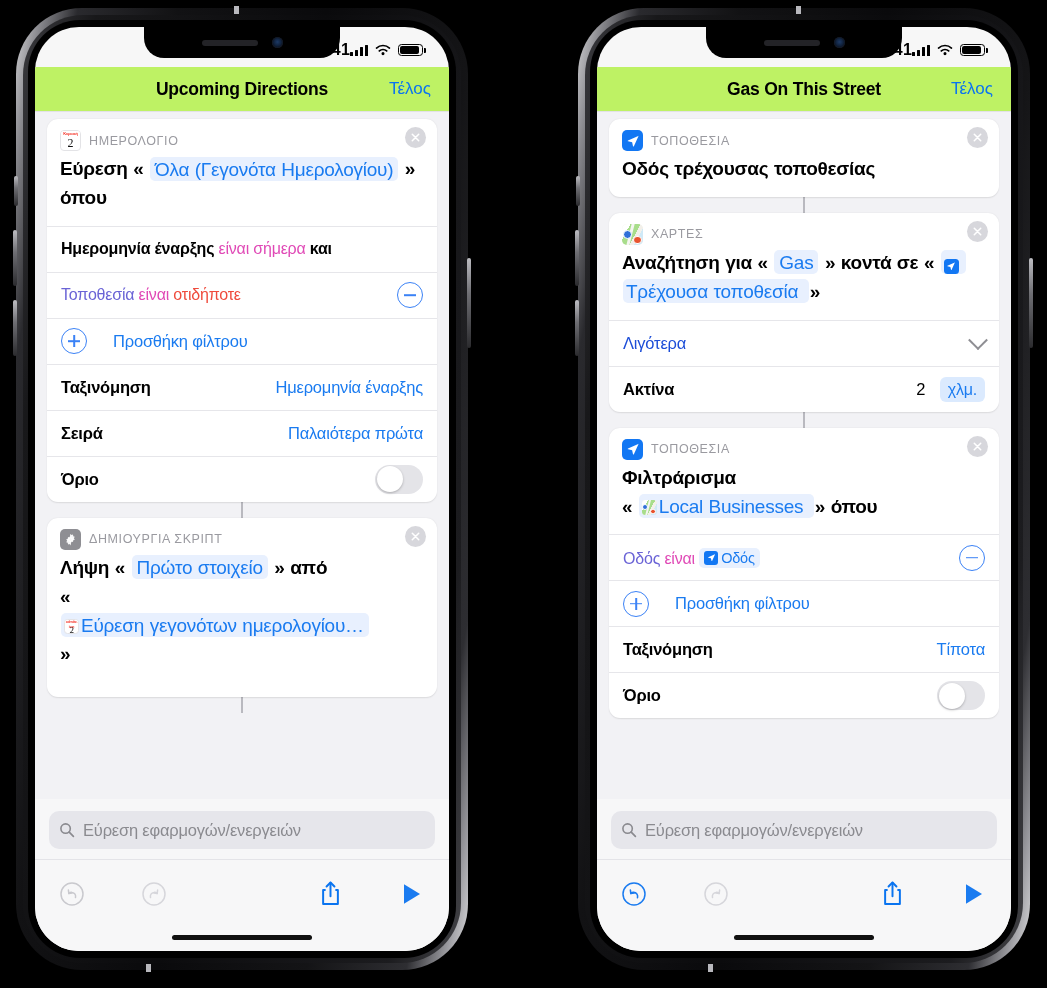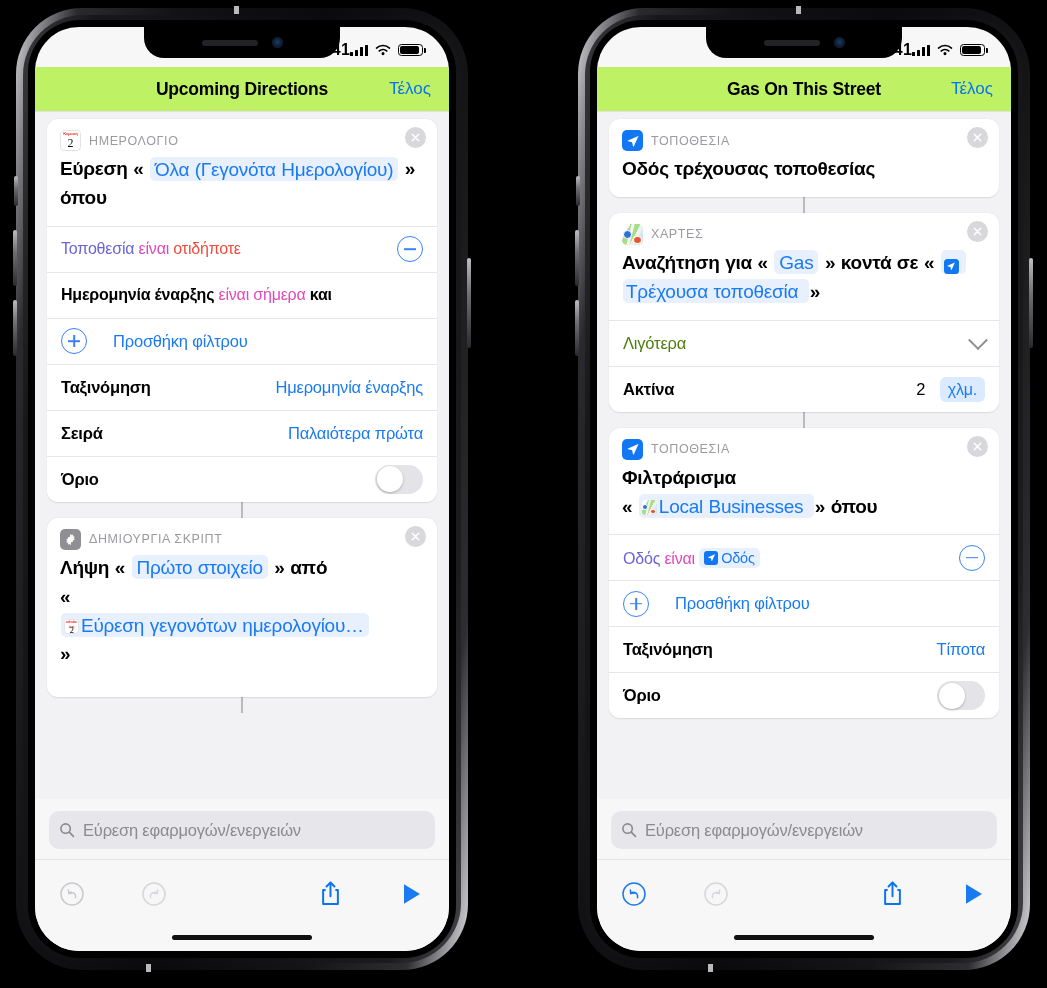--- a/index.html
+++ b/index.html
@@ -190,21 +190,21 @@
   }
   .minus-btn::before, .plus-btn::before {
     content:""; position:absolute; left:50%; top:50%; transform:translate(-50%,-50%);
     width:12px; height:1.6px; background:#3b82f6;
   }
   .plus-btn::after {
     content:""; position:absolute; left:50%; top:50%; transform:translate(-50%,-50%);
     width:1.6px; height:12px; background:#3b82f6;
   }
   .row.addfilter { gap: 26px; justify-content: flex-start; color:#1a7bf0; font-weight:400; font-size:16.5px; }
-  .row.collapse { color:#4d7c0f; font-weight:400; }
+  .row.collapse { color:#1d4ed8; font-weight:400; }
   .chev { width:14px; height:14px; border-right:2px solid #8e8e93; border-bottom:2px solid #8e8e93;
           transform: rotate(45deg) translate(-2px,-2px); }
   .toggle { width: 48px; height: 29px; border-radius: 15px; background:#e4e4e8; position: relative; flex:none; }
   .toggle i { position:absolute; left:1.5px; top:1.5px; width:26px; height:26px; border-radius:50%;
               background:#fff; box-shadow:0 1px 2.5px rgba(0,0,0,.25); display:block; }
   .unit-pill { background:#dbeafe; color:#1a7bf0; border-radius:6px; padding:4px 8px; font-size:16px; margin-left:10px; }
   .row .num { color:#000; font-weight:400; }
 
   
   .bottom {
@@ -294,35 +294,35 @@
             </div>
           </div>
           <div class="action-text">
             <span>Εύρεση</span>
             <span class="guil">«</span>
             <span class="tok">Όλα (Γεγονότα Ημερολογίου)</span>
             <span class="guil">»</span>
             <span>όπου</span>
           </div>
 
-          <div class="row">
-            <div class="filter-txt">
-              <span class="f-attr">Τοποθεσία</span>
-              <span class="f-op">είναι</span>
-              <span class="f-val-red">οτιδήποτε</span>
-            </div>
-            <div class="minus-btn"></div>
-          </div>
-
           <div class="row" style="padding-top:2px;padding-bottom:2px">
             <div class="filter-txt">
               <span style="font-weight:700;color:#000">Ημερομηνία έναρξης</span>
               <span class="f-op">είναι σήμερα</span>
               <span style="font-weight:700;color:#000">και</span>
             </div>
+          </div>
+
+          <div class="row">
+            <div class="filter-txt">
+              <span class="f-attr">Τοποθεσία</span>
+              <span class="f-op">είναι</span>
+              <span class="f-val-red">οτιδήποτε</span>
+            </div>
+            <div class="minus-btn"></div>
           </div>
 
           <div class="row addfilter">
             <div class="plus-btn"></div>
             <span>Προσθήκη φίλτρου</span>
           </div>
 
           <div class="row">
             <span class="lbl">Ταξινόμηση</span>
             <span class="val">Ημερομηνία έναρξης</span>

